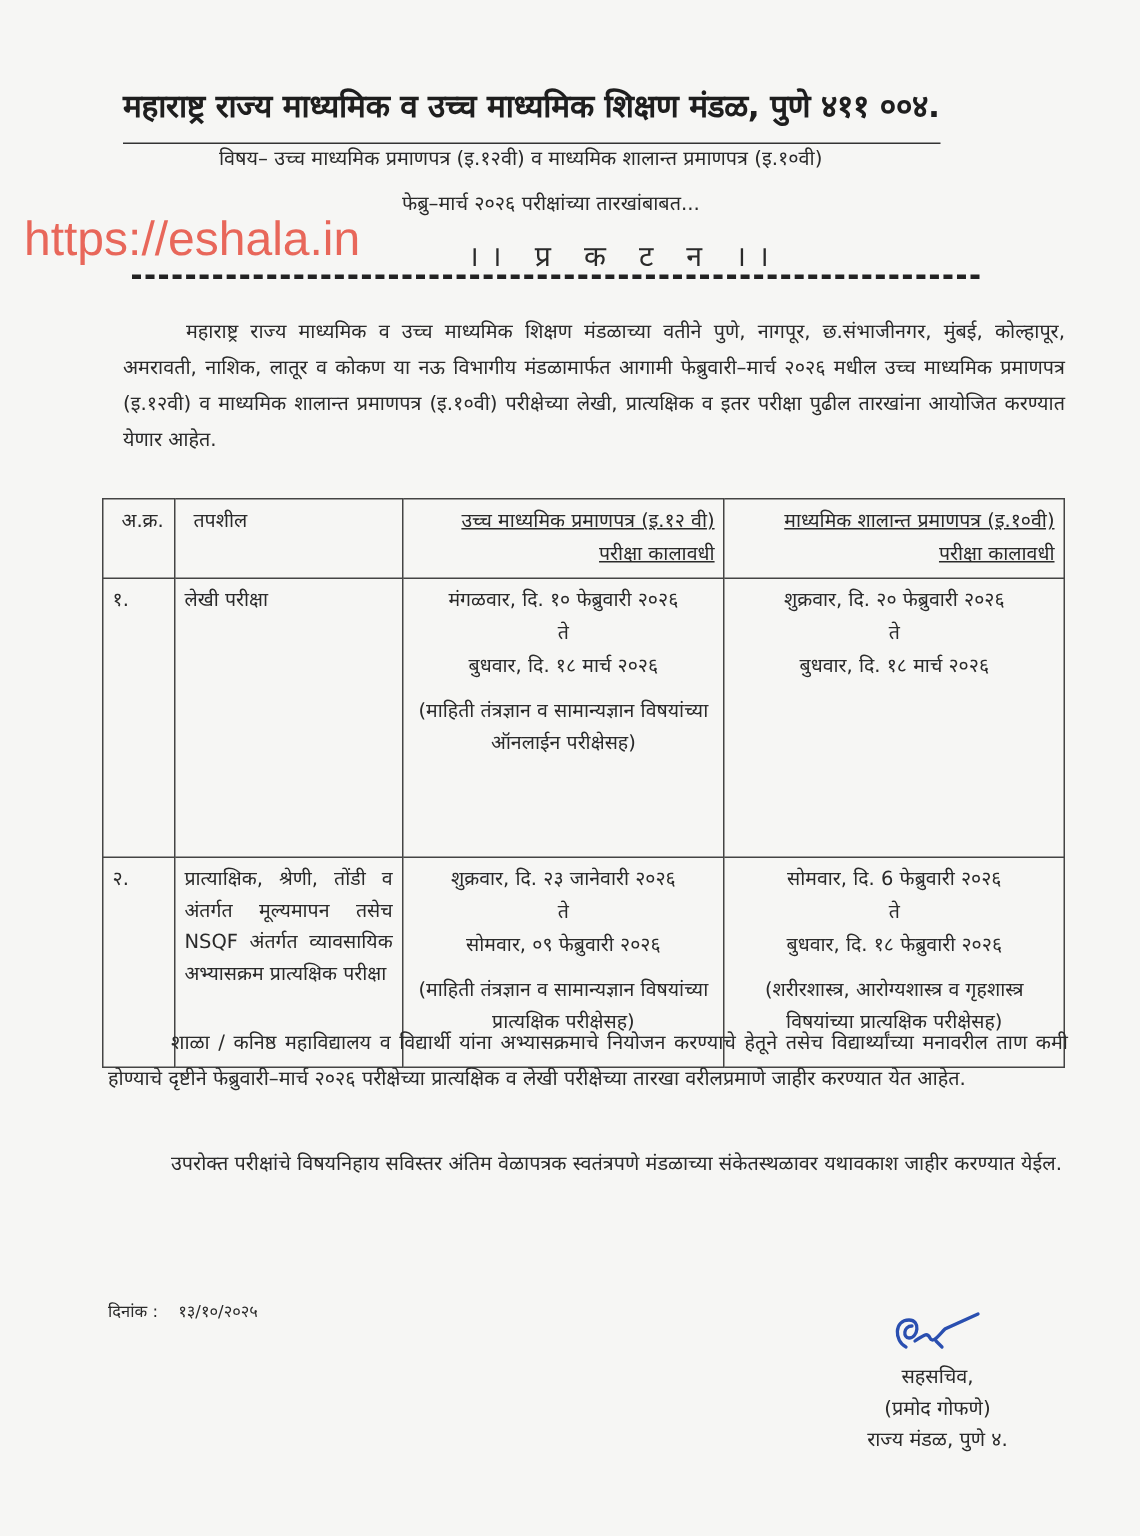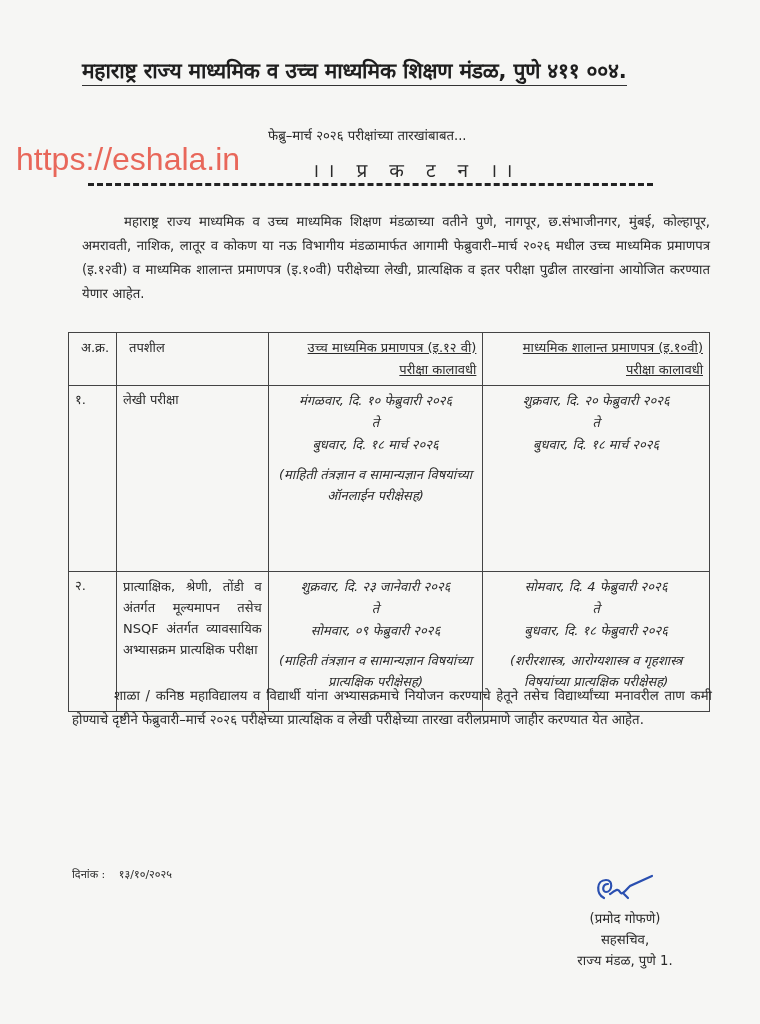--- a/index.html
+++ b/index.html
@@ -3,21 +3,21 @@
 <meta charset="utf-8">
 <style>
   html, body { margin:0; padding:0; }
   body {
     width:760px; height:1024px; background:#f6f6f4; overflow:hidden;
     font-family:"DejaVu Sans", sans-serif; color:#2a2a2a; position:relative;
   }
   .page { position:absolute; left:0; top:0; width:760px; height:1024px; }
   .title {
     position:absolute; left:82px; top:56px; font-size:21px; font-weight:bold;
-    color:#1e1e1e; border-bottom:1.5px solid #333; padding-bottom:1px; white-space:nowrap;
+    color:#1e1e1e; border-bottom:1.5px solid #333; padding-bottom:11px; white-space:nowrap;
     letter-spacing:-0.2px;
   }
   .subject {
     position:absolute; left:146px; top:96px; font-size:13.2px; white-space:nowrap; color:#2a2a2a;
   }
   .subject2 {
     position:absolute; left:268px; top:126px; font-size:13.2px; white-space:nowrap;
   }
   .watermark {
     position:absolute; left:16px; top:141px; font-family:"Liberation Sans", sans-serif;
@@ -37,36 +37,37 @@
   table.sched {
     position:absolute; left:68px; top:332px; width:642px; border-collapse:collapse;
     font-size:13px; color:#2a2a2a;
   }
   table.sched td, table.sched th {
     border:1px solid #444; vertical-align:top; padding:4px 6px; font-weight:normal;
   }
   table.sched th { text-align:left; line-height:22px;padding-left:12px; }
   table.sched th.c { text-align:right; }
   .u { text-decoration:underline; }
-  .cell-c { text-align:center; line-height:22px;font-style:italic; }
+  .cell-c { text-align:center; line-height:22px; }
   .note { margin-top:8px; line-height:21px; }
   .details { line-height:21px; text-align:justify; }
   .date-line { position:absolute; left:72px; top:866px; font-size:11px; white-space:nowrap; }
   .signature { position:absolute; left:590px; top:872px; width:70px; height:34px; }
   .sig-block {
     position:absolute; left:540px; top:908px; width:170px; text-align:center;
     font-size:13.2px; line-height:21px;
   }
 </style>
 </head>
 <body>
 
 <div class="page">
 
   <div class="title">महाराष्ट्र राज्य माध्यमिक व उच्च माध्यमिक शिक्षण मंडळ, पुणे ४११ ००४.</div>
+  <div class="subject">विषय– उच्च माध्यमिक प्रमाणपत्र (इ.१२वी) व माध्यमिक शालान्त प्रमाणपत्र (इ.१०वी)</div>
   <div class="subject2">फेब्रु–मार्च २०२६ परीक्षांच्या तारखांबाबत...</div>
 
   <div class="watermark">https://eshala.in</div>
   <div class="prakatan">।। प्र क ट न ।।</div>
   <div class="dashes"></div>
 
   <div class="para" style="left:82px; top:210px; width:628px;">
     <span class="ind"></span><span>महाराष्ट्र राज्य माध्यमिक व उच्च माध्यमिक शिक्षण मंडळाच्या वतीने पुणे, नागपूर, छ.संभाजीनगर, मुंबई, कोल्हापूर, अमरावती, नाशिक, लातूर व कोकण या नऊ विभागीय मंडळामार्फत आगामी फेब्रुवारी–मार्च २०२६ मधील उच्च माध्यमिक प्रमाणपत्र (इ.१२वी) व माध्यमिक शालान्त प्रमाणपत्र (इ.१०वी) परीक्षेच्या लेखी, प्रात्यक्षिक व इतर परीक्षा पुढील तारखांना आयोजित करण्यात येणार आहेत.</span>
   </div>
 
@@ -110,41 +111,44 @@
       <tr style="height:140px;">
         <td>२.</td>
         <td class="details">प्रात्याक्षिक, श्रेणी, तोंडी व अंतर्गत मूल्यमापन तसेच NSQF अंतर्गत व्यावसायिक अभ्यासक्रम प्रात्यक्षिक परीक्षा</td>
         <td class="cell-c">
           <div>शुक्रवार, दि. २३ जानेवारी २०२६</div>
           <div>ते</div>
           <div>सोमवार, ०९ फेब्रुवारी २०२६</div>
           <div class="note">(माहिती तंत्रज्ञान व सामान्यज्ञान विषयांच्या प्रात्यक्षिक परीक्षेसह)</div>
         </td>
         <td class="cell-c">
-          <div>सोमवार, दि. 4 फेब्रुवारी २०२६</div>
+          <div>सोमवार, दि. 6 फेब्रुवारी २०२६</div>
           <div>ते</div>
           <div>बुधवार, दि. १८ फेब्रुवारी २०२६</div>
           <div class="note">(शरीरशास्त्र, आरोग्यशास्त्र व गृहशास्त्र विषयांच्या प्रात्यक्षिक परीक्षेसह)</div>
         </td>
       </tr>
     </tbody>
   </table>
 
   <div class="para" style="left:72px; top:684px; width:640px;">
     <span class="ind"></span><span>शाळा / कनिष्ठ महाविद्यालय व विद्यार्थी यांना अभ्यासक्रमाचे नियोजन करण्याचे हेतूने तसेच विद्यार्थ्यांच्या मनावरील ताण कमी होण्याचे दृष्टीने फेब्रुवारी–मार्च २०२६ परीक्षेच्या प्रात्यक्षिक व लेखी परीक्षेच्या तारखा वरीलप्रमाणे जाहीर करण्यात येत आहेत.</span>
+  </div>
+  <div class="para" style="left:72px; top:765px; width:640px;">
+    <span class="ind"></span><span>उपरोक्त परीक्षांचे विषयनिहाय सविस्तर अंतिम वेळापत्रक स्वतंत्रपणे मंडळाच्या संकेतस्थळावर यथावकाश जाहीर करण्यात येईल.</span>
   </div>
 
   <div class="date-line">
     <span>दिनांक :</span>
     <span style="margin-left:10px;">१३/१०/२०२५</span>
   </div>
 
   <svg class="signature" viewBox="0 0 70 34">
     <path d="M14 26 C6 22 6 8 16 8 C24 8 22 20 16 20 C12 20 12 12 18 12 M20 22 C26 18 28 16 30 20 C32 24 36 18 40 14 L62 4 M34 22 L38 26" fill="none" stroke="#2a4fb0" stroke-width="2.2" stroke-linecap="round"></path>
   </svg>
 
   <div class="sig-block">
+    <div>सहसचिव,</div>
     <div>(प्रमोद गोफणे)</div>
-    <div>सहसचिव,</div>
-    <div>राज्य मंडळ, पुणे 1.</div>
+    <div>राज्य मंडळ, पुणे ४.</div>
   </div>
 
 </div>
 
 </body></html>

